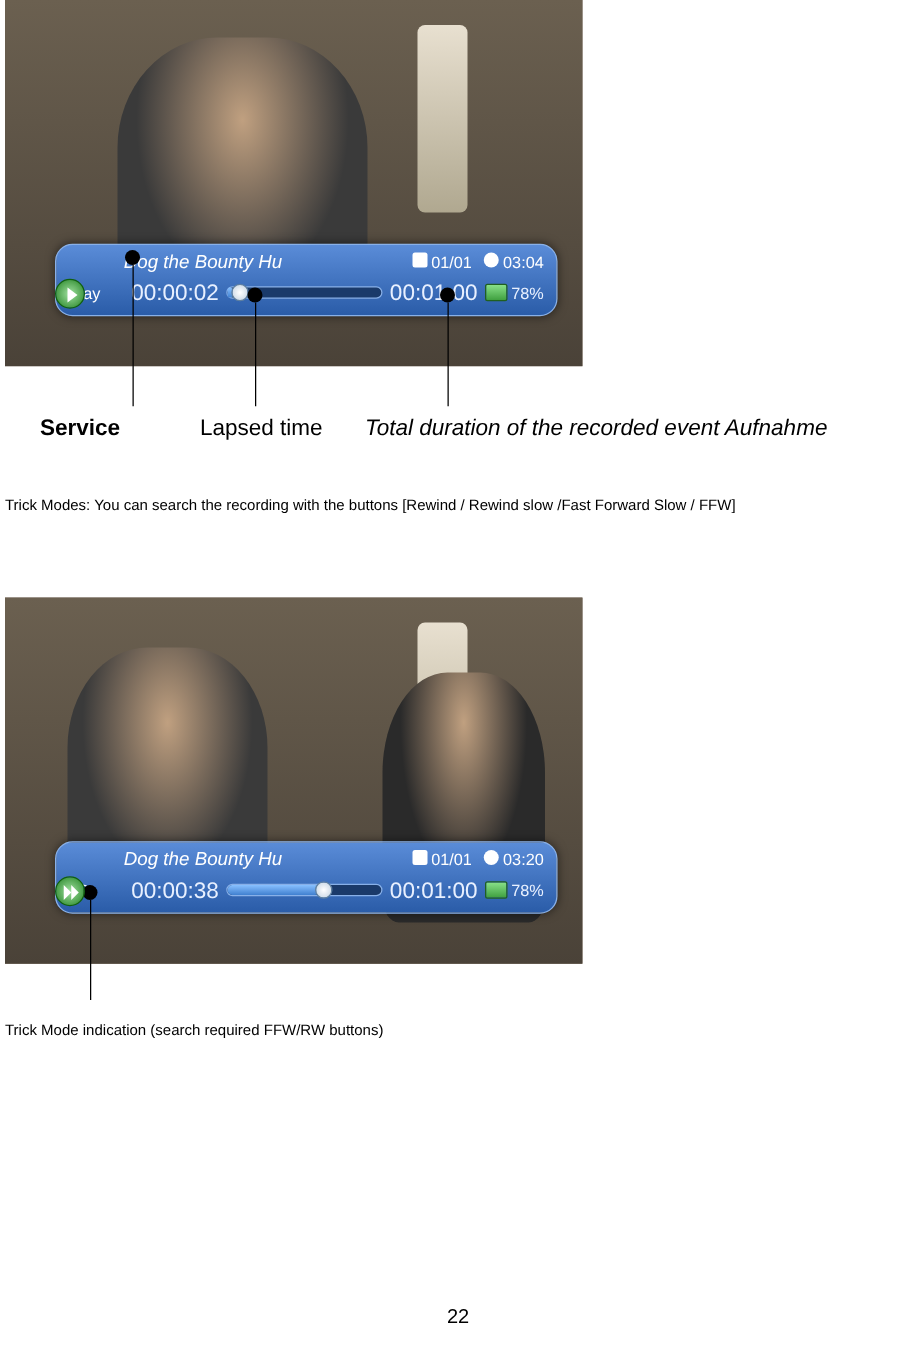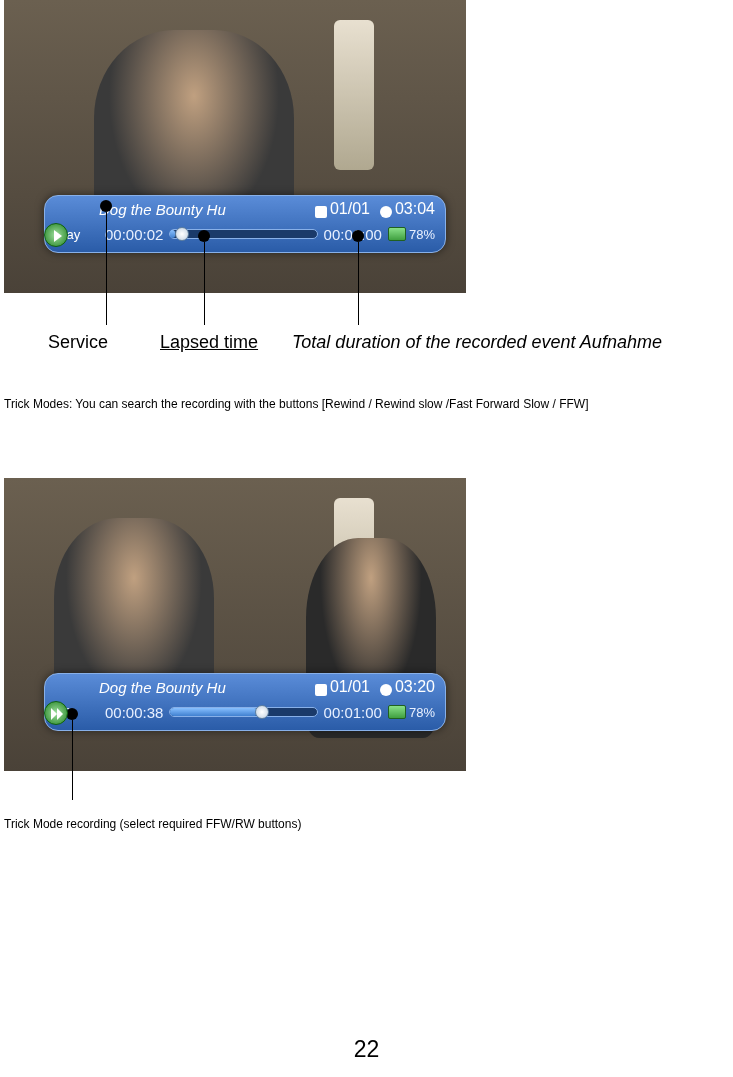--- a/index.html
+++ b/index.html
@@ -57,38 +57,38 @@
   .pb-title-row {
     position: absolute;
     left: 54px; right: 10px; top: 3px;
     height: 20px;
     font-size: 14px;
     color: #fff;
     display: flex;
     align-items: center;
   }
   .pb-title { flex: 1; font-style: italic; font-size: 15px; }
-  .pb-date, .pb-time { margin-left: 10px; font-size: 16px; display: flex; align-items: flex-end; gap: 3px; }
+  .pb-date, .pb-time { margin-left: 10px; font-size: 13px; display: flex; align-items: flex-start; gap: 3px; }
   .pb-icon-cal, .pb-icon-clock {
     width: 12px; height: 12px; display: inline-block;
   }
   .pb-icon-cal { background: #fff; border-radius: 2px; }
   .pb-icon-clock { background: #fff; border-radius: 50%; }
   .pb-progress-row {
     position: absolute;
     left: 10px; right: 10px; bottom: 4px;
     height: 28px;
     display: flex;
     align-items: center;
     gap: 6px;
     font-size: 13px;
     color: #e8f0ff;
   }
   .pb-mode { width: 44px; color: #fff; font-size: 13px; }
-  .pb-elapsed, .pb-total { font-size: 15px; color: #e8f0ff; }
+  .pb-elapsed, .pb-total { font-size: 18px; color: #e8f0ff; }
   .pb-track {
     flex: 1;
     height: 10px;
     background: #1a3a6a;
     border-radius: 5px;
     position: relative;
     border: 1px solid #88b0e8;
   }
   .pb-fill {
     position: absolute;
@@ -170,21 +170,21 @@
   .para {
     position: absolute;
     left: 4px; right: 4px;
     font-size: 12px;
     line-height: 2.0;
   }
   .page-num {
     position: absolute;
     left: 0; right: 0; bottom: 14px;
     text-align: center;
-    font-size: 23px;
+    font-size: 16px;
   }
   .fig1 { position: absolute; left: 4px; top: 0px; }
   .fig2 { position: absolute; left: 4px; top: 478px; }
 </style>
 </head>
 <body>
 
 <div class="fig1">
   <div class="screenshot">
     <div class="wall"></div>
@@ -221,22 +221,22 @@
     <div class="dot" style="left:96px; top:200px;"></div>
     <div class="dot" style="left:194px; top:230px;"></div>
     <div class="dot" style="left:348px; top:230px;"></div>
   </div>
 </div>
 
 <div class="vline" style="left:106px; top:212px; height:113px;"></div>
 <div class="vline" style="left:204px; top:242px; height:83px;"></div>
 <div class="vline" style="left:358px; top:242px; height:83px;"></div>
 
-<div class="callout" style="left:48px; top:332px;">Service</div>
-<div class="callout" style="left:160px; top:332px;text-decoration:underline;">Lapsed time</div>
+<div class="callout" style="left:32px; top:332px;font-weight:bold;">Service</div>
+<div class="callout" style="left:160px; top:332px;">Lapsed time</div>
 <div class="callout" style="left:292px; top:332px; right:4px;font-style:italic;">Total duration of the recorded event Aufnahme</div>
 
 <div class="para" style="top:392px;">Trick Modes: You can search the recording with the buttons [Rewind / Rewind slow /Fast Forward Slow / FFW]</div>
 
 <div class="fig2">
   <div class="screenshot">
     <div class="wall"></div>
     <div class="dream"></div>
     <div class="person1" style="left:50px; top:40px; width:160px; height:200px;"></div>
     <div class="person2"></div>
@@ -267,15 +267,15 @@
       </div>
     </div>
     <div class="ffw-btn"></div>
 
     <div class="dot" style="left:62px; top:230px;"></div>
   </div>
 </div>
 
 <div class="vline" style="left:72px; top:720px; height:80px;"></div>
 
-<div class="para" style="top:812px;">Trick Mode recording (select required FFW/RW buttons)</div>
+<div class="para" style="top:812px;">Trick Mode indication (search required FFW/RW buttons)</div>
 
 <div class="page-num">22</div>
 
 </body></html>

